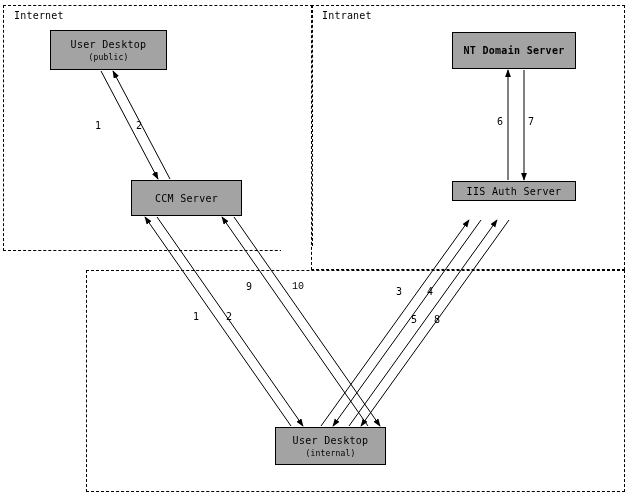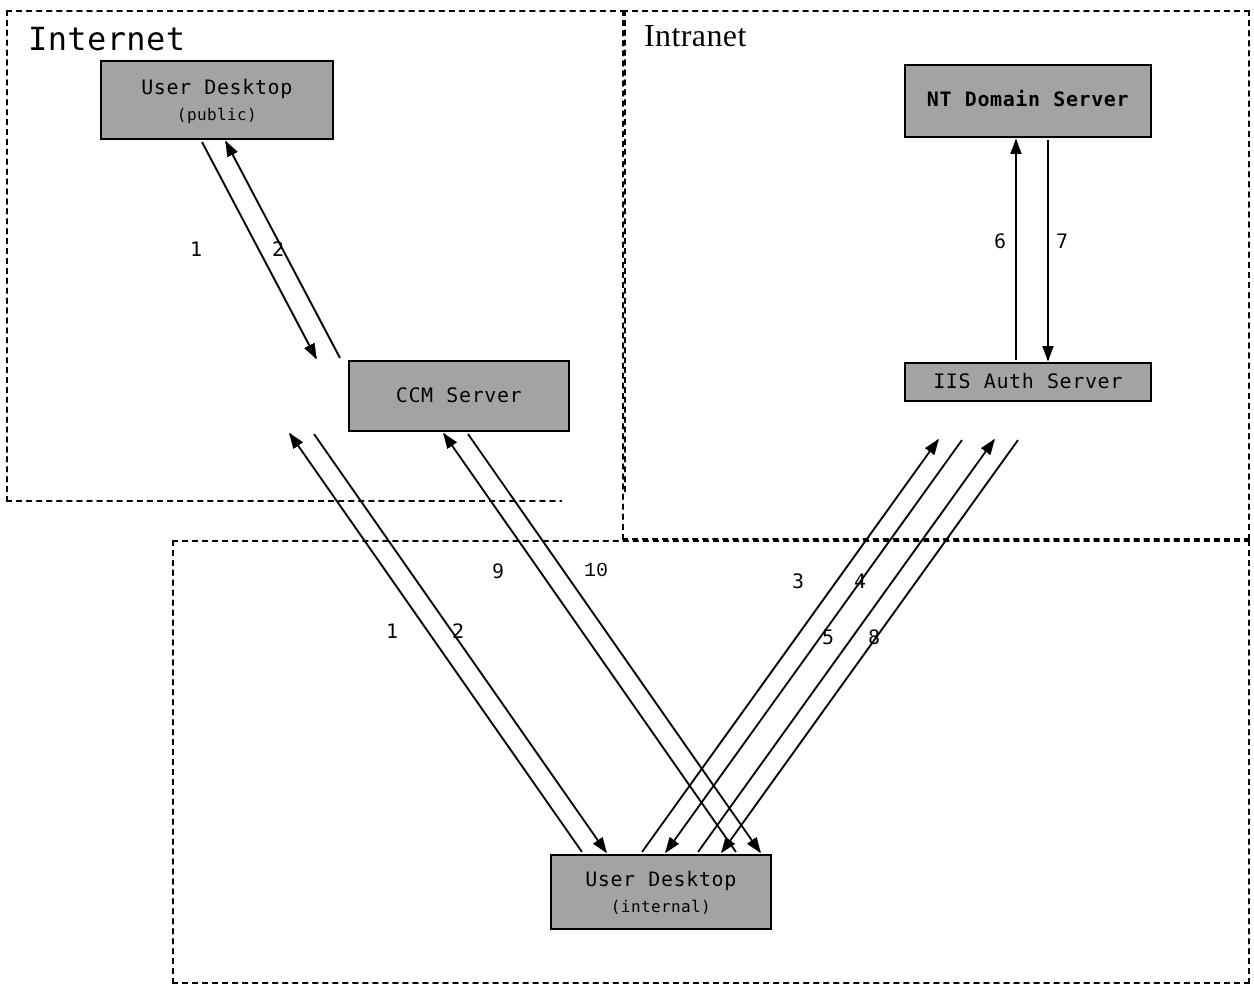--- a/index.html
+++ b/index.html
@@ -13,21 +13,21 @@
 
   
   .zone{
     position:absolute;
     border:1px dashed #000;
     background:transparent;
     box-sizing:border-box;
   }
   .zone-label{
     position:absolute;
-    font-size:16px;
+    font-size:10px;
     color:#000;
     white-space:nowrap;
     letter-spacing:0.2px;
   }
 
   
   .node{
     position:absolute;
     border:1px solid #000;
     background:#a3a3a3;
@@ -68,21 +68,21 @@
 
 <div id="stage">
 
   <div class="zone" style="left:3px;top:5px;width:310px;height:246px;"></div>
 
   <div style="position:absolute;left:283px;top:248px;width:31px;height:6px;background:#ffffff;"></div>
   <div style="position:absolute;left:281px;top:246px;width:3px;height:7px;background:#ffffff;"></div>
   <div class="zone-label" style="left:14px;top:10px;">Internet</div>
 
   <div class="zone" style="left:311px;top:5px;width:314px;height:265px;"></div>
-  <div class="zone-label" style="left:322px;top:10px;font-family:Liberation Serif, serif;">Intranet</div>
+  <div class="zone-label" style="left:322px;top:10px;">Intranet</div>
 
   <div class="zone" style="left:86px;top:270px;width:539px;height:222px;"></div>
 
   <svg id="wires" viewBox="0 0 627 497" xmlns="http://www.w3.org/2000/svg">
     <defs>
       <marker id="ah" markerWidth="9" markerHeight="9" refX="7.2" refY="3" orient="auto" markerUnits="strokeWidth">
         <path d="M0,0 L8,3 L0,6 z" fill="#000"></path>
       </marker>
     </defs>
     <g stroke="#000" stroke-width="1" fill="none">
@@ -105,21 +105,21 @@
       <line x1="349" y1="426" x2="497" y2="220" marker-end="url(#ah)"></line>
       <line x1="509" y1="220" x2="361" y2="426" marker-end="url(#ah)"></line>
     </g>
   </svg>
 
   <div class="node" style="left:50px;top:30px;width:117px;height:40px;">
     <div class="title">User Desktop</div>
     <div class="subtitle">(public)</div>
   </div>
 
-  <div class="node" style="left:131px;top:180px;width:111px;height:36px;margin-left:43px;">
+  <div class="node" style="left:131px;top:180px;width:111px;height:36px;">
     <div class="title">CCM Server</div>
   </div>
 
   <div class="node" style="left:452px;top:32px;width:124px;height:37px;font-weight:bold;">
     <div class="title">NT Domain Server</div>
   </div>
 
   <div class="node" style="left:452px;top:181px;width:124px;height:20px;">
     <div class="title">IIS Auth Server</div>
   </div>

